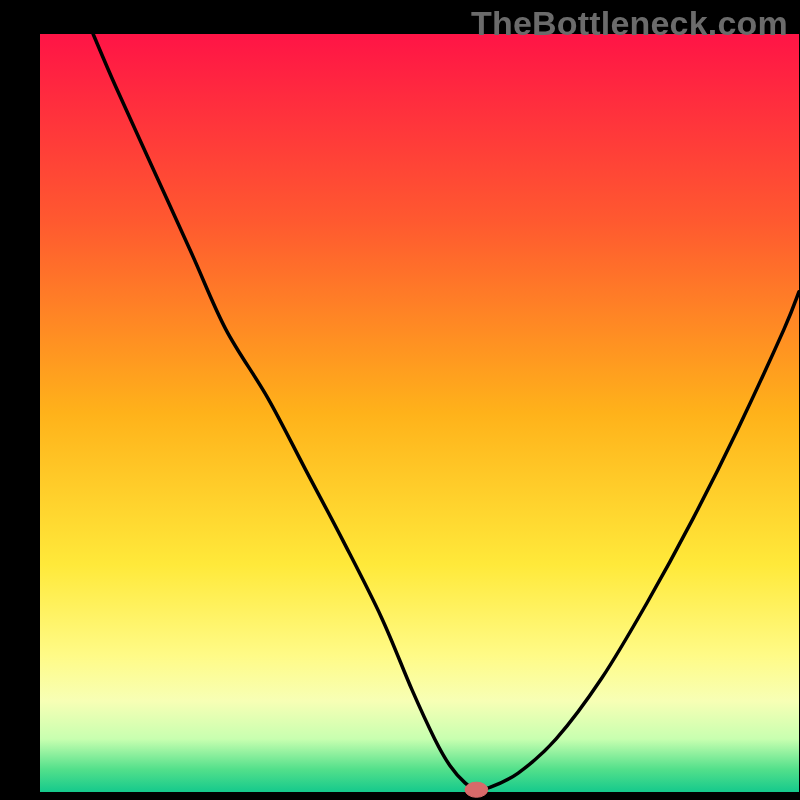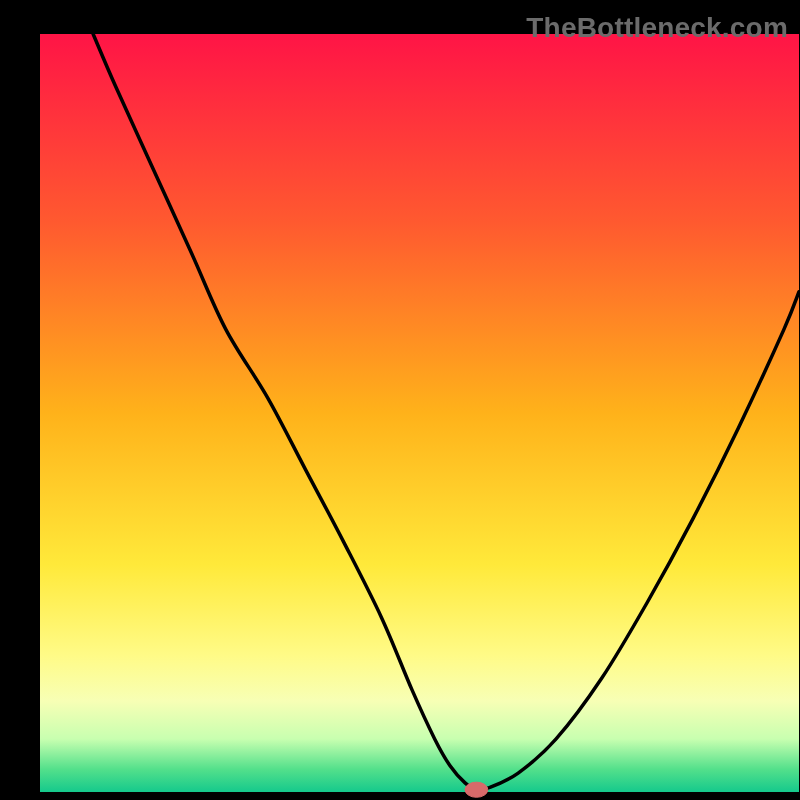--- a/index.html
+++ b/index.html
@@ -11,24 +11,24 @@
     font-family: Arial, Helvetica, sans-serif;
   }
   .frame {
     position: relative;
     width: 800px;
     height: 800px;
     background: #000;
   }
   .attribution {
     position: absolute;
-    top: 12px;
+    top: 4px;
     right: 12px;
     color: #6b6b6b;
-    font-size: 28px;
+    font-size: 34px;
     font-weight: 600;
     letter-spacing: 0.2px;
   }
   svg {
     display: block;
   }
 </style>
 </head>
 <body>
 

